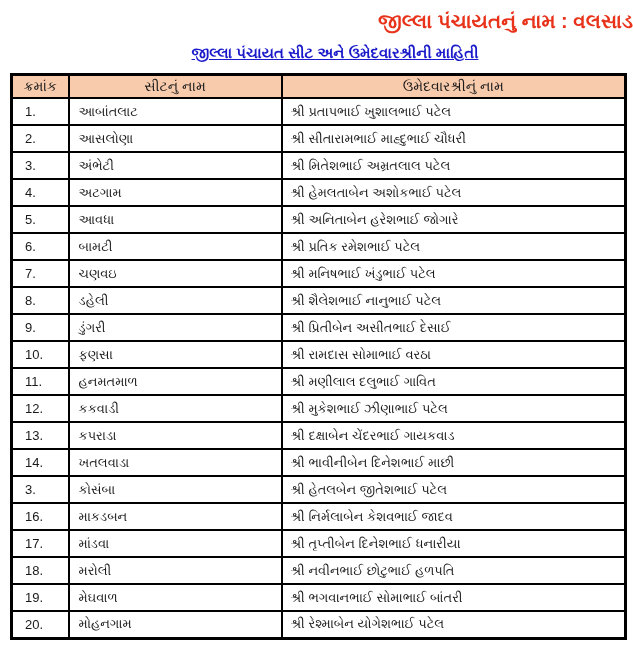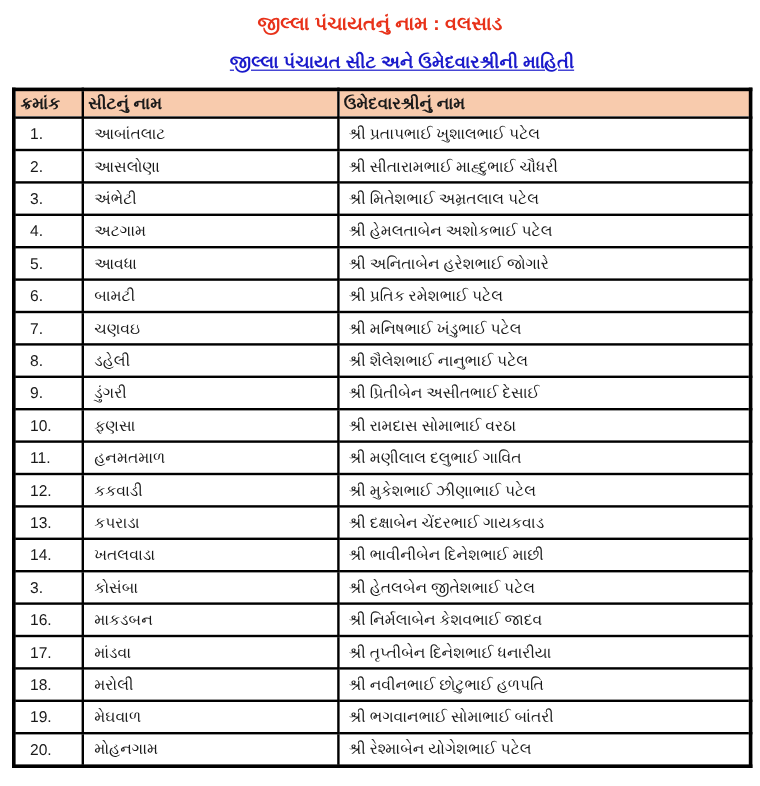--- a/index.html
+++ b/index.html
@@ -12,24 +12,24 @@
   * { margin: 0; padding: 0; box-sizing: border-box; }
   html, body {
     width: 633px; height: 655px;
     background: #ffffff;
     font-family: "Liberation Sans", "DejaVu Sans", sans-serif;
     color: var(--text-color);
     overflow: hidden;
   }
   .doc { padding-top: 10px; }
   .doc-title {
-    text-align: center;
+    text-align: right;
     color: var(--title-color);
     font-weight: bold;
-    font-size: 16px;
+    font-size: 20px;
     line-height: 22px;
   }
   .doc-subtitle {
     text-align: center;
     color: var(--subtitle-color);
     font-weight: bold;
     font-size: 15px;
     line-height: 20px;
     text-decoration: underline;
     margin-top: 11px;
@@ -46,34 +46,34 @@
     border: 2px solid var(--border-color);
     vertical-align: middle;
     overflow: hidden;
     white-space: nowrap;
   }
   col.c-serial { width: 57px; }
   col.c-seat   { width: 213px; }
   col.c-cand   { width: 344px; }
   thead th {
     background: var(--header-bg);
-    font-weight: bold;
+    font-weight: normal;
     font-size: 14px;
     height: 20px;
-    text-align: left;
+    text-align: center;
     padding: 2px 4px;
   }
   tbody td {
     font-size: 13px;
     height: 27px;
     padding: 2px 6px;
   }
   td.serial { text-align: left; padding-left: 12px; }
   td.seat   { text-align: left; padding-left: 9px; margin-top: 40px; }
-  td.cand   { text-align: left; padding-left: 8px; font-family: Liberation Serif, serif; }
+  td.cand   { text-align: left; padding-left: 8px; }
 </style>
 </head>
 <body>
 
 <div class="doc">
   <div class="doc-title">જીલ્લા પંચાયતનું નામ : વલસાડ</div>
   <div class="doc-subtitle">જીલ્લા પંચાયત સીટ અને ઉમેદવારશ્રીની માહિતી</div>
 
   <table class="candidates">
     <colgroup>

